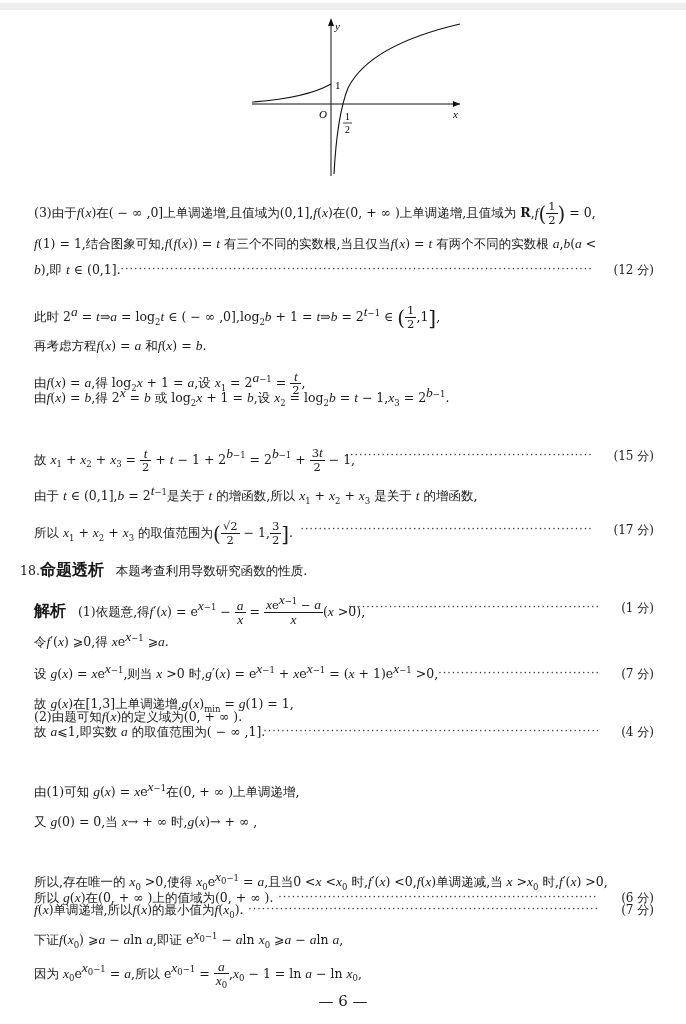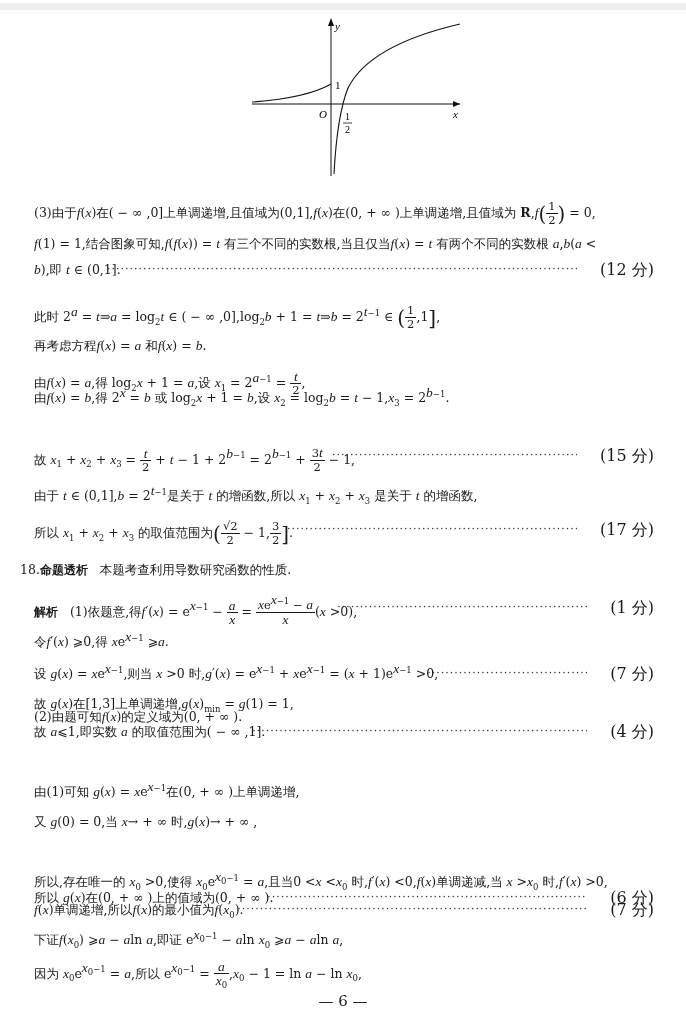--- a/index.html
+++ b/index.html
@@ -3,24 +3,24 @@
 <meta charset="utf-8">
 <style>
   html, body { margin:0; padding:0; background:#ffffff; }
   body { width:686px; height:1024px; position:relative; overflow:hidden;
          font-family:"DejaVu Serif","Liberation Serif",serif; color:#1a1a1a; }
   .topband { position:absolute; left:0; top:3px; width:686px; height:7px; background:#eeeeee; }
   .graph { position:absolute; left:250px; top:16px; width:212px; height:164px; }
   .line { position:absolute; left:34px; right:16px; font-size:12.5px; line-height:20px; white-space:nowrap; }
   .line.num { left:20px; }
   .it { font-style:italic; font-family:"Liberation Serif",serif; font-size:13.5px; }
-  .b { font-weight:bold; font-family:Liberation Mono, monospace; font-size:12px; }
+  .b { font-weight:bold; font-family:Liberation Sans, sans-serif; font-size:16px; }
   .dots { position:absolute; right:16px; top:0; display:flex; align-items:center; }
   .dots .leader { letter-spacing:1px; color:#333; font-size:11px; overflow:hidden; }
-  .score { margin-left:23px; font-size:16px; }
+  .score { margin-left:23px; font-size:12px; }
   sup, sub { font-size:8.5px; line-height:0; }
   .frac { display:inline-block; vertical-align:middle; text-align:center; font-size:11.5px; line-height:13px; }
   .frac .n { display:block; border-bottom:1px solid #1a1a1a; padding:0 2px; }
   .frac .d { display:block; padding:0 2px; }
   .big { font-size:20px; vertical-align:middle; }
   .footer { position:absolute; left:0; width:686px; top:992px; text-align:center; font-size:15px; }
 </style>
 </head>
 <body>
 

